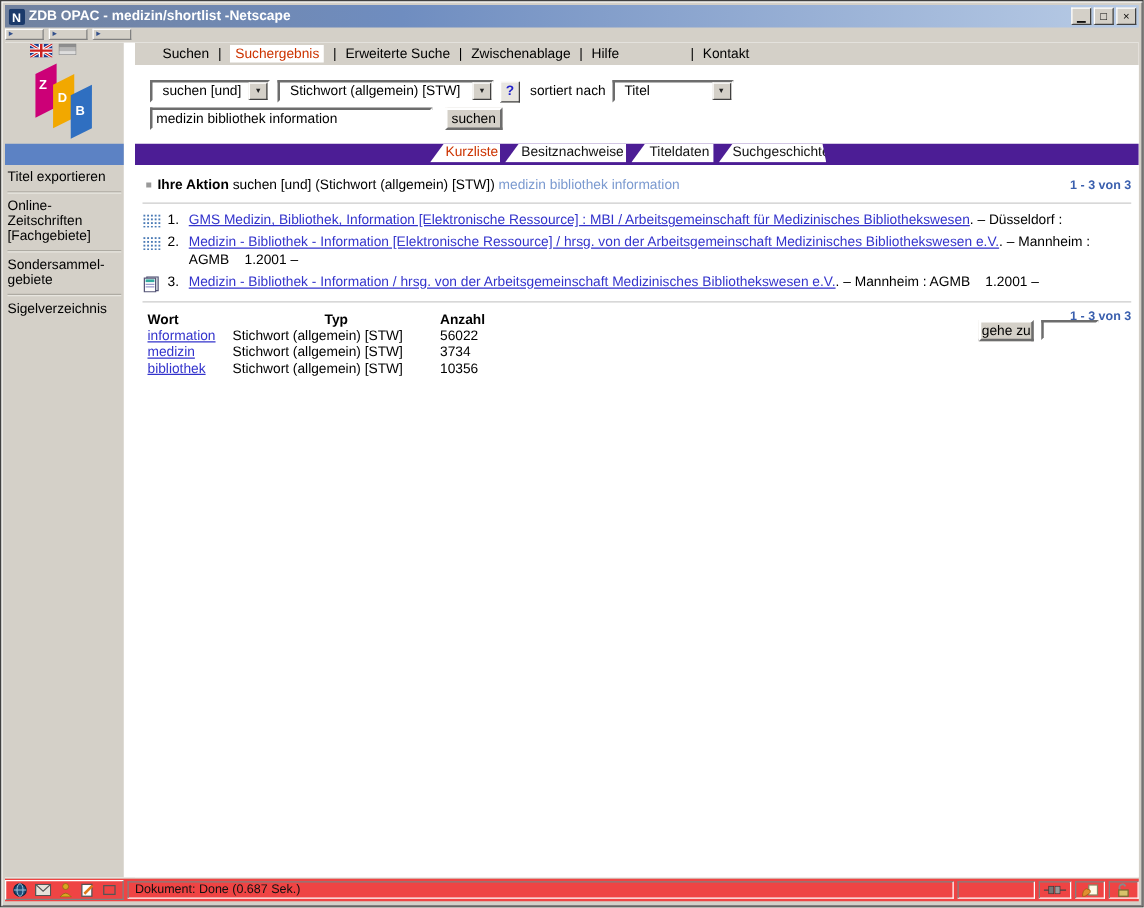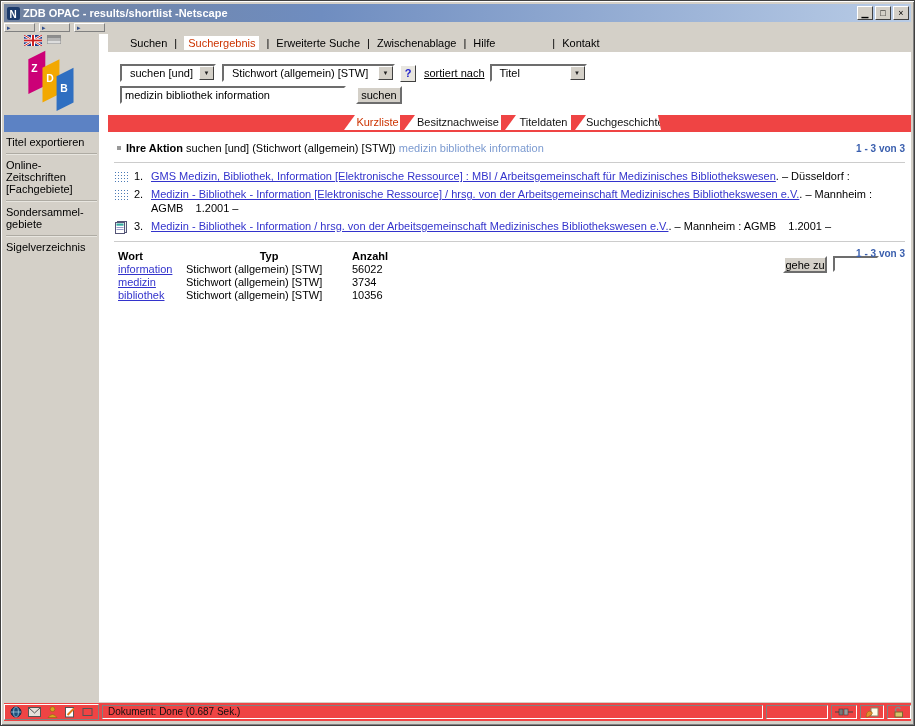--- a/index.html
+++ b/index.html
@@ -56,29 +56,29 @@
   .srow1 { top:12px; }
   .srow2 { top:34px; }
   .fsel { display:flex; height:18px; background:#fff;
           border:2px solid; border-color:#6d6d6d #fff #fff #6d6d6d; cursor:pointer; }
   .fsel .fs-text { flex:1; font-size:11px; line-height:14px; padding:0 8px; white-space:nowrap; overflow:hidden; }
   .fsel .fs-arrow { width:15px; background:#d4d0c8; border:1px solid; border-color:#fff #404040 #404040 #fff;
                     font-size:6px; line-height:12px; text-align:center; color:#222; }
   .helpbtn { width:16px; height:17px; margin-left:5px; background:#e8e6e0;
              border:1px solid; border-color:#fff #404040 #404040 #fff;
              color:#2222cc; font-weight:bold; font-size:11px; line-height:15px; text-align:center; cursor:pointer; }
-  .sortlabel { font-size:11px; margin:0 5px 0 8px; color:#000;text-decoration:underline; }
+  .sortlabel { font-size:11px; margin:0 5px 0 8px; color:#000; }
   .qinput { width:226px; height:18px; border:2px solid; border-color:#6d6d6d #fff #fff #6d6d6d;
             font-family:"Liberation Sans",sans-serif; font-size:11px; padding:0 3px; }
   .btn { background:#d4d0c8; border:2px solid; border-color:#fff #6d6d6d #6d6d6d #fff;
          font-family:"Liberation Sans",sans-serif; font-size:11px; height:18px; padding:0 8px; cursor:pointer; }
   .suchenbtn { margin-left:10px; width:46px; padding:0; }
 
   
-  .tabbar { position:relative; height:17px; background:#ef4444; }
+  .tabbar { position:relative; height:17px; background:#4c1d95; }
   .tab { position:absolute; top:0; height:15px; background:#fff; font-size:11px; line-height:15px;
          text-align:center; padding-left:11px; cursor:pointer; color:#111;
          clip-path:polygon(11px 0, 100% 0, 100% 100%, 0 100%); }
   .tab.active { color:#cc3300; }
   .tab.last { clip-path:polygon(11px 0, calc(100% - 3px) 0, 100% 100%, 0 100%); }
 
   
   .content { position:absolute; left:0; right:0; top:98px; bottom:0; background:#fff;
              padding:0 6px; font-size:11px; color:#000; }
   .actionrow { position:relative; margin-top:10px; padding-left:12px; line-height:13px; }
@@ -129,21 +129,21 @@
 </head>
 <body>
 
 <div class="window">
 
   <div class="titlebar">
     <svg class="ns-icon" viewBox="0 0 13 13">
       <rect x="0" y="0" width="13" height="13" rx="2" fill="#1b3a6b"></rect>
       <text x="2.5" y="10.5" fill="#ffffff" font-size="10" font-weight="bold" font-family="Liberation Sans, sans-serif">N</text>
     </svg>
-    <span class="win-title">ZDB OPAC - results/shortlist -Netscape</span>
+    <span class="win-title">ZDB OPAC - medizin/shortlist -Netscape</span>
     <span class="winbtn">▁</span>
     <span class="winbtn">□</span>
     <span class="winbtn">×</span>
   </div>
 
   <div class="toolrow">
     <div class="tooltab"><span>▸</span></div>
     <div class="tooltab"><span>▸</span></div>
     <div class="tooltab"><span>▸</span></div>
   </div>

